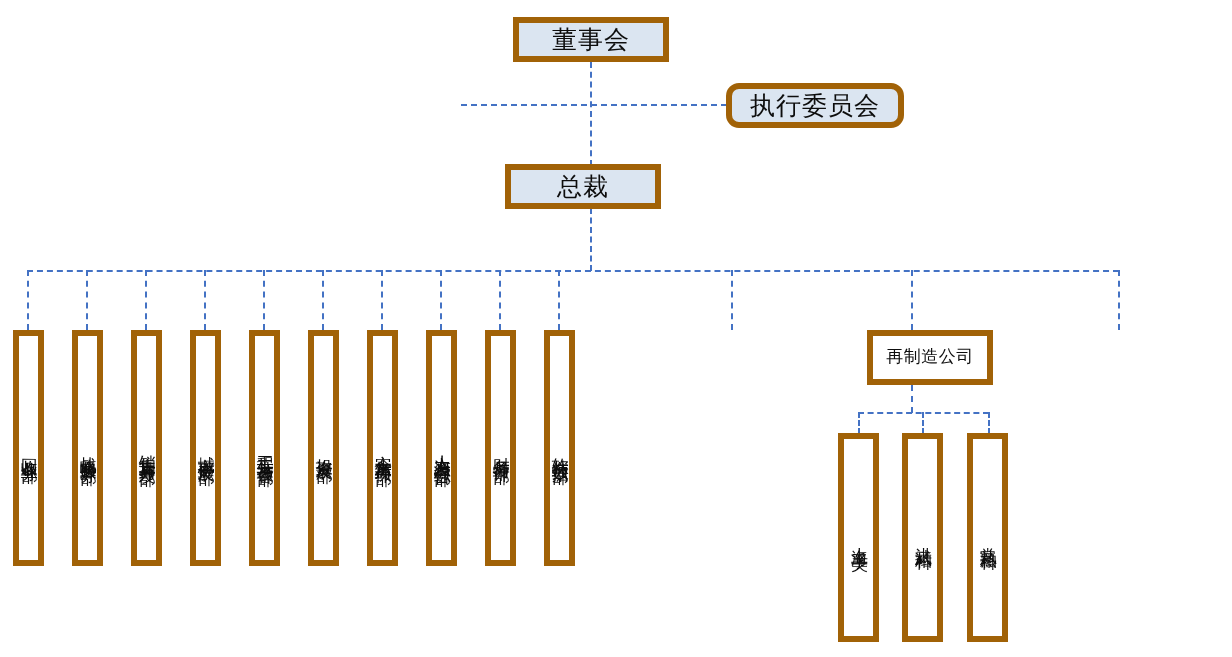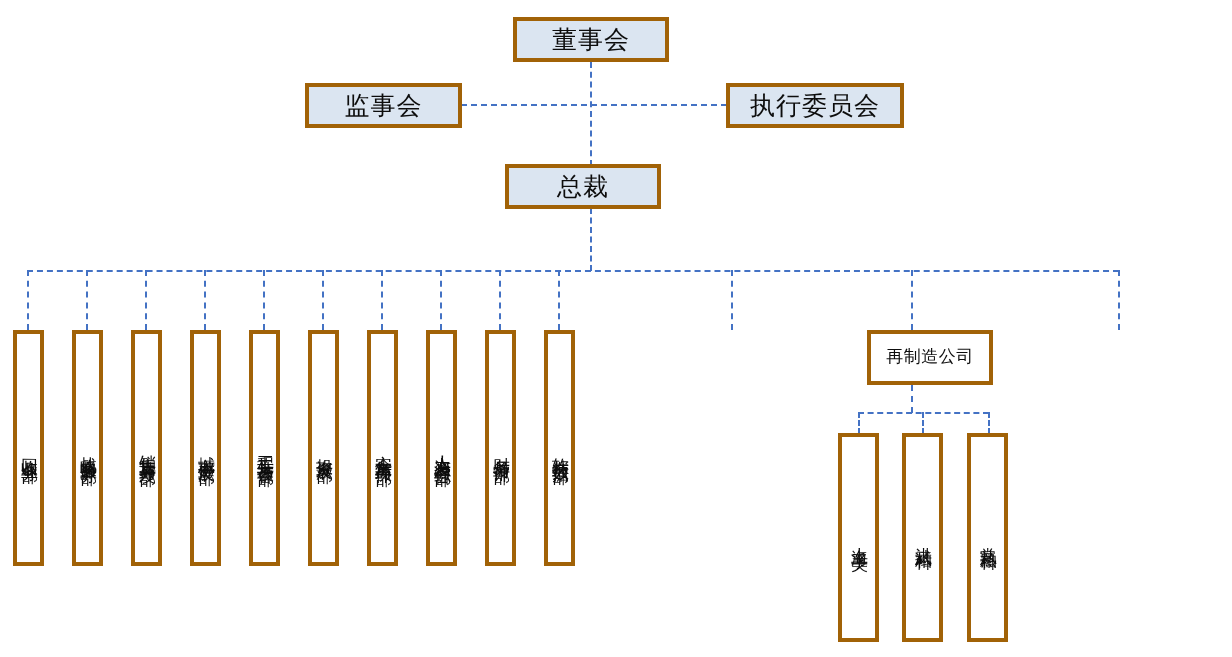--- a/index.html
+++ b/index.html
@@ -15,21 +15,21 @@
     position: relative;
     width: 1232px;
     height: 657px;
     background: #ffffff;
     overflow: hidden;
   }
   
   .node {
     position: absolute;
     box-sizing: border-box;
-    border: 4px solid #a16207;
+    border: 6px solid #a16207;
     display: flex;
     align-items: center;
     justify-content: center;
     text-align: center;
     color: #0d0d0d;
     line-height: 1.22;
     background: #ffffff;
   }
   .node.filled {
     background: #dbe5f1;
@@ -117,25 +117,22 @@
   <div class="conn v" style="left:911px; top:385px; height:28px;"></div>
   <div class="conn h" style="left:858px; top:412px; width:131px;"></div>
   <div class="conn v" style="left:858px; top:412px; height:22px;"></div>
   <div class="conn v" style="left:922px; top:412px; height:22px;"></div>
   <div class="conn v" style="left:988px; top:412px; height:22px;"></div>
 
   <div class="node exec filled" style="left:513px; top:17px; width:156px; height:45px;">
     <span class="label">董事会</span>
   </div>
 
-  <div class="node exec filled" style="left:305px; top:83px; width:157px; height:45px;">
-    <span class="label">监事会</span>
-  </div>
 
-  <div class="node exec filled" style="left:726px; top:83px; width:178px; height:45px;">
+  <div class="node exec filled" style="left:726px; top:83px; width:178px; height:45px;border-radius:13px;">
     <span class="label">执行委员会</span>
   </div>
 
   <div class="node exec filled" style="left:505px; top:164px; width:156px; height:45px;">
     <span class="label">总裁</span>
   </div>
 
   <div class="node dept" style="left:13px; top:330px; width:31px; height:236px;">
     <span class="label">回收业务部</span>
   </div>

